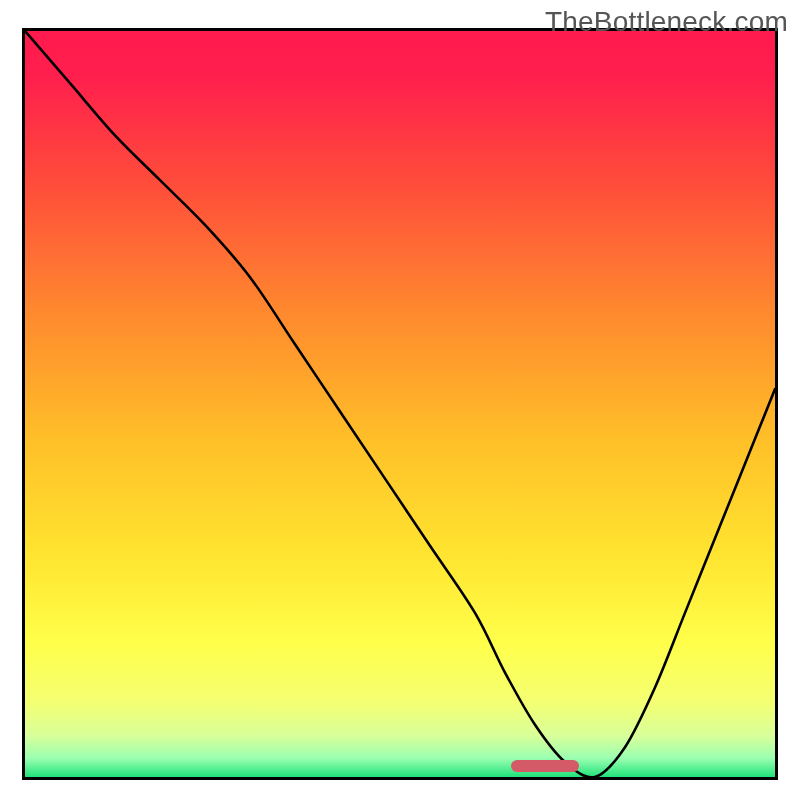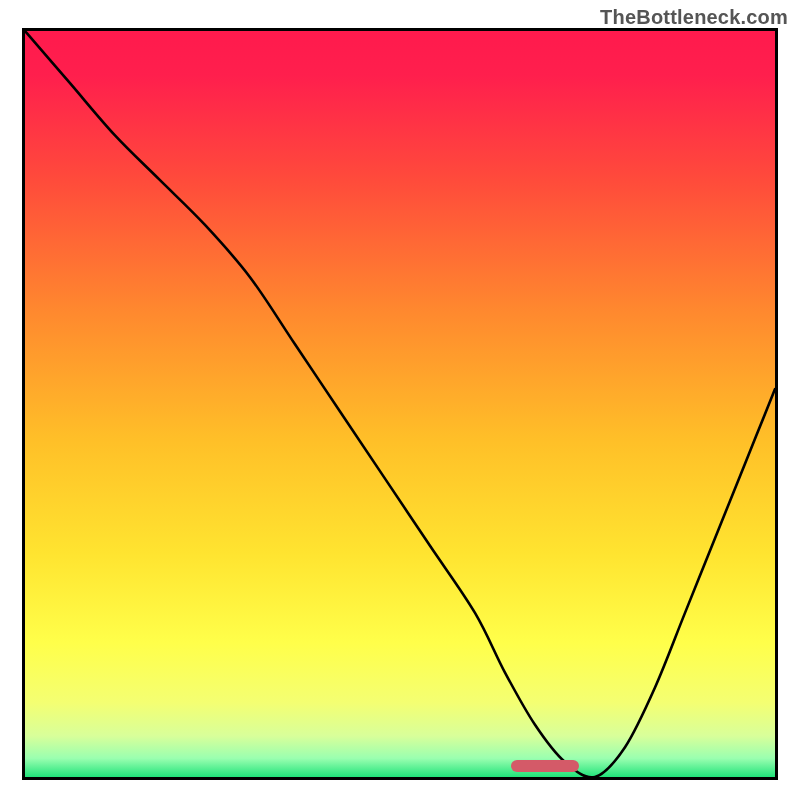--- a/index.html
+++ b/index.html
@@ -13,22 +13,22 @@
   }
   .canvas {
     position: relative;
     width: 800px;
     height: 800px;
   }
   .watermark {
     position: absolute;
     top: 6px;
     right: 12px;
-    font-size: 20px;
-    font-weight: 700;
+    font-size: 28px;
+    font-weight: 400;
     color: #555555;
     letter-spacing: 0.2px;
     z-index: 20;
   }
   .plot-frame {
     position: absolute;
     left: 22px;
     top: 28px;
     width: 756px;
     height: 752px;

